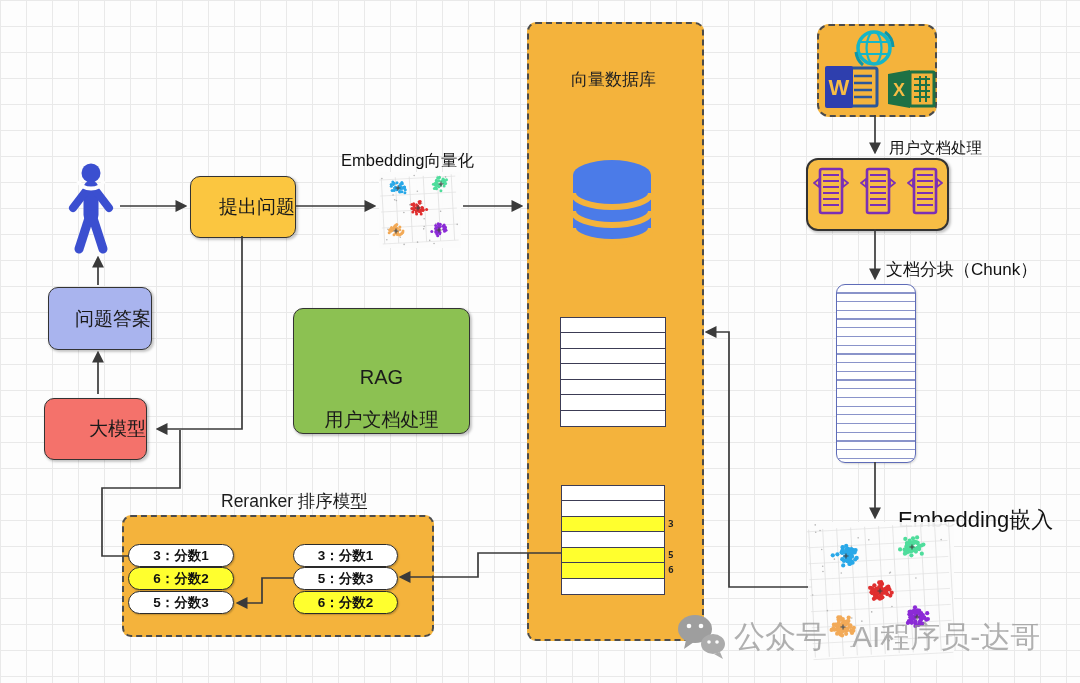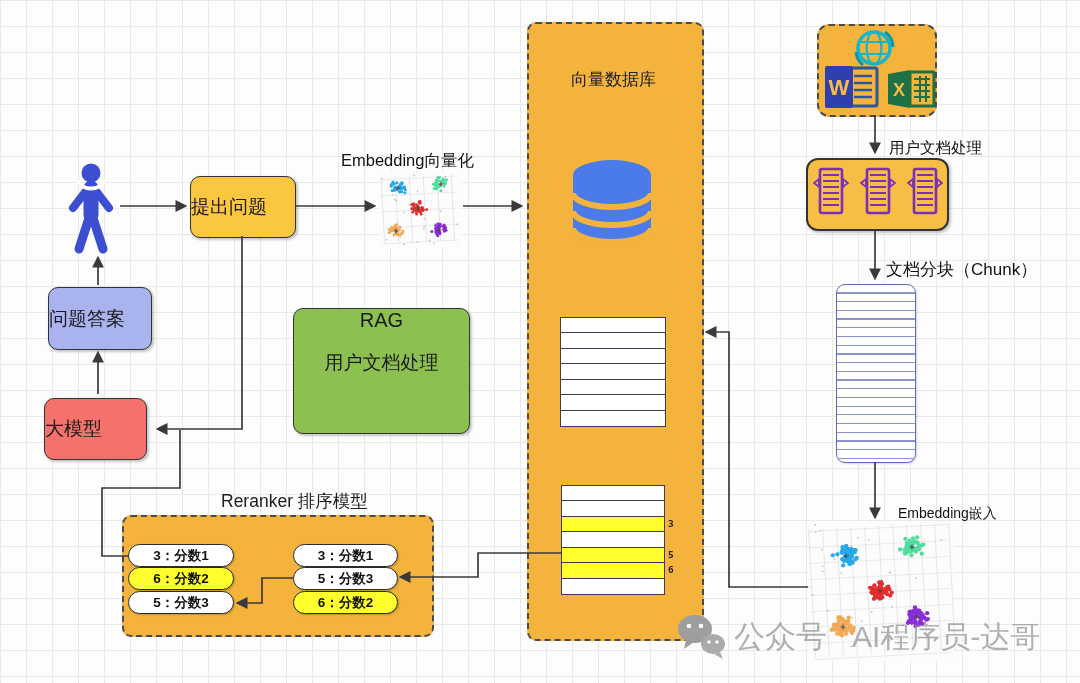--- a/index.html
+++ b/index.html
@@ -1,21 +1,21 @@
 <!DOCTYPE html>
 <html><head>
 <meta charset="utf-8">
 <style>
   html,body{margin:0;padding:0;background:#f2f2f2;font-family:"Liberation Sans","DejaVu Sans",sans-serif;}
   .canvas{position:relative;width:1080px;height:683px;overflow:hidden;
     background-color:#fdfdfd;
     background-image:linear-gradient(#e9e9e9 1px,transparent 1px),linear-gradient(90deg,#e9e9e9 1px,transparent 1px);
     background-size:26px 26px;}
   .abs{position:absolute;}
-  .box{position:absolute;display:flex;align-items:center;justify-content:flex-start;
+  .box{position:absolute;display:flex;align-items:center;justify-content:flex-end;
     border:1.8px solid #333;border-radius:10px;color:#1a1a1a;
     box-shadow:1.5px 1.5px 2.5px rgba(0,0,0,.22);}
   .box span{white-space:nowrap;}
   .ask{left:190px;top:176px;width:104px;height:60px;background:#FBC640;font-size:19px;}
   .answer{left:48px;top:287px;width:102px;height:61px;background:#A9B4EE;font-size:19px;}
   .llm{left:44px;top:398px;width:101px;height:60px;background:#F4726B;font-size:19px;}
   .rag{left:293px;top:308px;width:175px;height:124px;background:#8CC152;flex-direction:column;gap:18px;font-size:20px;}
   .rag .sub{font-size:19px;}
   .container{position:absolute;background:#F4B33C;border:2px dashed #4b4b4b;border-radius:9px;}
   .vdb{left:527px;top:22px;width:173px;height:615px;}
@@ -383,21 +383,21 @@
     <rect x="7" y="2" width="22" height="44" rx="2" fill="none" stroke="#7B2FB5" stroke-width="2.6"></rect>
     <path d="M10 8 H26 M10 14 H26 M10 20 H26 M10 26 H26 M10 32 H26 M10 38 H26" stroke="#7B2FB5" stroke-width="2"></path>
     <path d="M1 16 L6 12 V20 Z" fill="none" stroke="#7B2FB5" stroke-width="1.8"></path>
     <path d="M35 16 L30 12 V20 Z" fill="none" stroke="#7B2FB5" stroke-width="1.8"></path>
   </svg>
 
   <div class="lab layer3" style="left:886px;top:258px;font-size:17px;">文档分块（Chunk）</div>
 
   <div class="chunkbox layer3"></div>
 
-  <div class="lab layer3" style="left:898px;top:505px;font-size:14px;font-weight:500;">Embedding嵌入</div>
+  <div class="lab layer3" style="left:898px;top:505px;font-size:22px;font-weight:500;">Embedding嵌入</div>
   <svg id="scatter-3d" class="abs layer6" style="left:806px;top:520px;" width="150" height="142" viewBox="0 0 150 142">
       <rect x="2" y="2" width="146" height="138" fill="rgba(252,252,252,0.92)"></rect>
       <g transform="rotate(-3 75 71)">
         <line x1="6" y1="6" x2="6" y2="134" stroke="#dcdcdc" stroke-width="0.7"></line>
         <line x1="20" y1="6" x2="20" y2="134" stroke="#dcdcdc" stroke-width="0.7"></line>
         <line x1="34" y1="6" x2="34" y2="134" stroke="#dcdcdc" stroke-width="0.7"></line>
         <line x1="48" y1="6" x2="48" y2="134" stroke="#dcdcdc" stroke-width="0.7"></line>
         <line x1="62" y1="6" x2="62" y2="134" stroke="#dcdcdc" stroke-width="0.7"></line>
         <line x1="76" y1="6" x2="76" y2="134" stroke="#dcdcdc" stroke-width="0.7"></line>
         <line x1="90" y1="6" x2="90" y2="134" stroke="#dcdcdc" stroke-width="0.7"></line>

